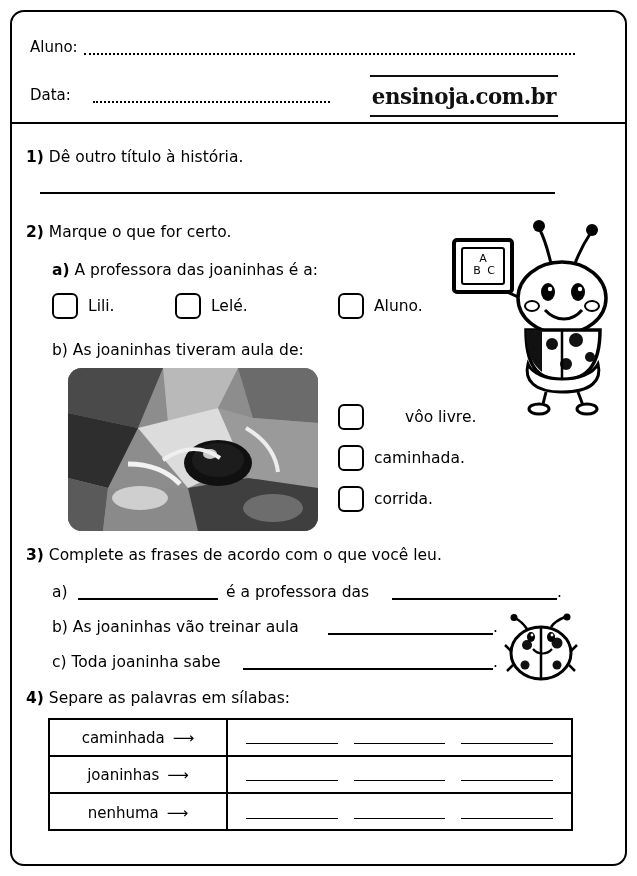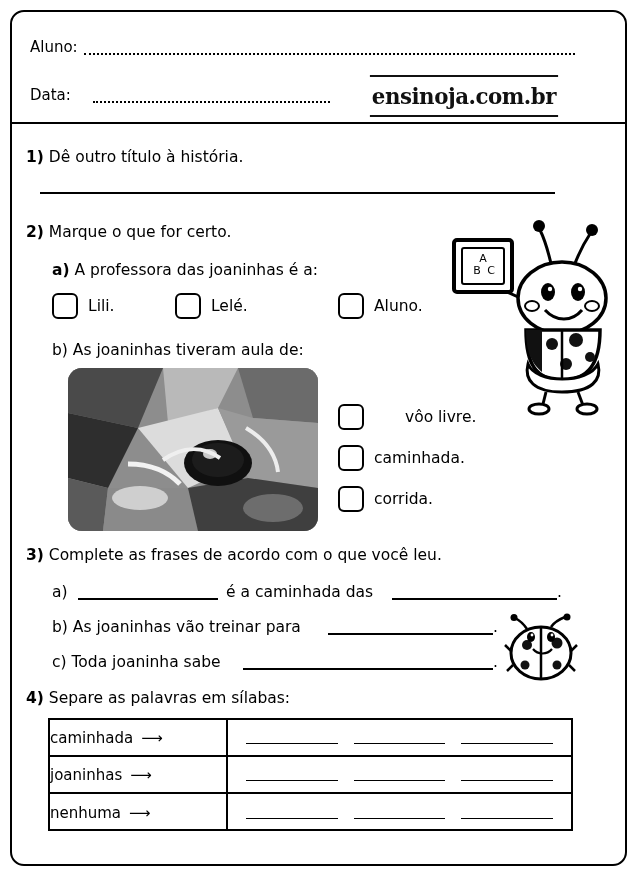--- a/index.html
+++ b/index.html
@@ -165,20 +165,21 @@
     align-items: center;
   }
   .tbl-row:last-child { border-bottom: none; }
   .tbl-word {
     width: 178px;
     box-sizing: border-box;
     border-right: 2px solid #000;
     height: 100%;
     display: flex;
     align-items: center;
+    justify-content: center;
     font-size: 15px;
     white-space: nowrap;
   }
   .tbl-word .arrow { margin-left: 8px; font-size: 15px; }
   .tbl-blanks {
     flex: 1;
     height: 100%;
     display: flex;
     align-items: center;
     gap: 16px;
@@ -293,27 +294,27 @@
 
   <div class="q" style="left:26px; top:546px;">
     <span class="qnum">3)</span>
     <span>Complete as frases de acordo com o que você leu.</span>
   </div>
 
   <div class="q" style="left:52px; top:583px;">
     <span>a)</span>
   </div>
   <div class="ruleline" style="left:78px; top:598px; width:140px;"></div>
-  <div class="q" style="left:226px; top:583px;">é a caminhada das</div>
+  <div class="q" style="left:226px; top:583px;">é a professora das</div>
   <div class="ruleline" style="left:392px; top:598px; width:165px;"></div>
   <div class="q" style="left:557px; top:583px;">.</div>
 
   <div class="q" style="left:52px; top:618px;">
     <span>b)</span>
-    <span>As joaninhas vão treinar para</span>
+    <span>As joaninhas vão treinar aula</span>
   </div>
   <div class="ruleline" style="left:328px; top:633px; width:165px;"></div>
   <div class="q" style="left:493px; top:618px;">.</div>
 
   <div class="q" style="left:52px; top:653px;">
     <span>c)</span>
     <span>Toda joaninha sabe</span>
   </div>
   <div class="ruleline" style="left:243px; top:668px; width:250px;"></div>
   <div class="q" style="left:493px; top:653px;">.</div>

